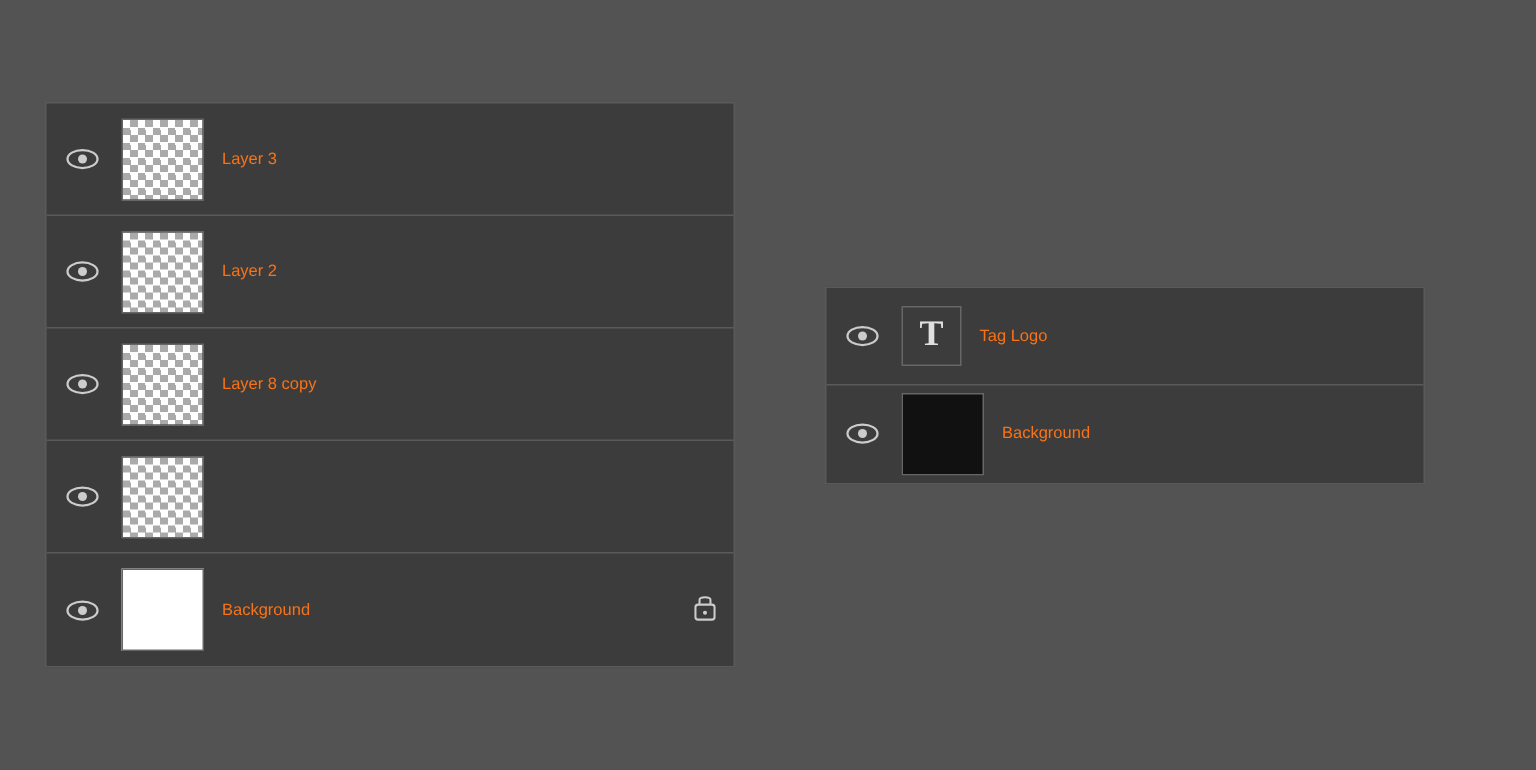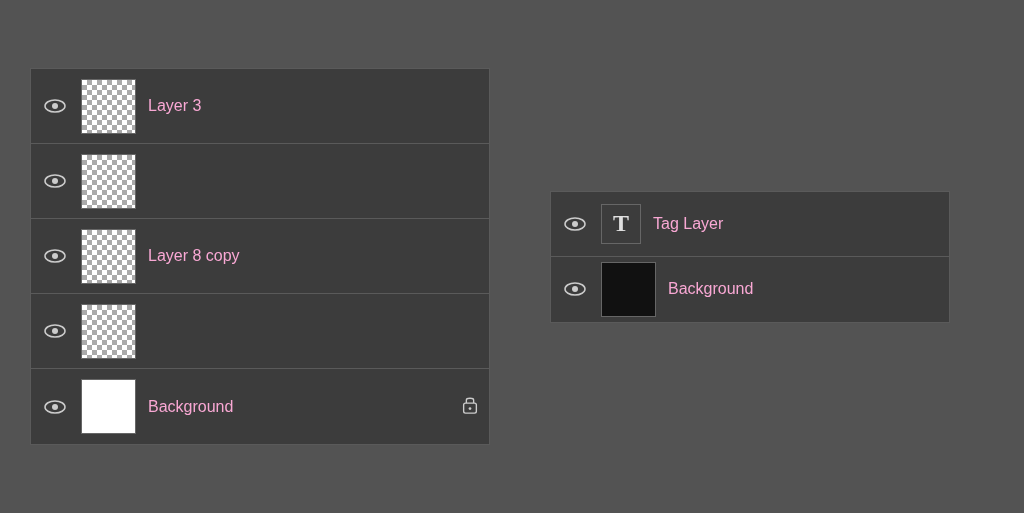--- a/index.html
+++ b/index.html
@@ -67,22 +67,22 @@
 
     .white-thumb {
       background: #ffffff;
     }
 
     .dark-thumb {
       background: #111111;
     }
 
     .layer-name {
-      color: #f9a8d4;
-      font-size: 16px;
+      color: #f97316;
+      font-size: 11px;
       flex: 1;
     }
 
     .lock-icon {
       margin-left: auto;
       color: #c0c0c0;
       font-size: 18px;
     }
 
     
@@ -154,20 +154,21 @@
   </div>
 
   <div class="layer-row">
     <div class="eye-icon">
       <svg class="eye-svg" viewBox="0 0 22 14" fill="none" xmlns="http://www.w3.org/2000/svg">
         <ellipse cx="11" cy="7" rx="10" ry="6" stroke="#ccc" stroke-width="1.5" fill="none"></ellipse>
         <circle cx="11" cy="7" r="3" fill="#ccc"></circle>
       </svg>
     </div>
     <div class="thumbnail checker"></div>
+    <span class="layer-name">Layer 2</span>
   </div>
 
   <div class="layer-row">
     <div class="eye-icon">
       <svg class="eye-svg" viewBox="0 0 22 14" fill="none" xmlns="http://www.w3.org/2000/svg">
         <ellipse cx="11" cy="7" rx="10" ry="6" stroke="#ccc" stroke-width="1.5" fill="none"></ellipse>
         <circle cx="11" cy="7" r="3" fill="#ccc"></circle>
       </svg>
     </div>
     <div class="thumbnail checker"></div>
@@ -210,21 +211,21 @@
   <div class="layer-row">
     <div class="eye-icon">
       <svg class="eye-svg" viewBox="0 0 22 14" fill="none" xmlns="http://www.w3.org/2000/svg">
         <ellipse cx="11" cy="7" rx="10" ry="6" stroke="#ccc" stroke-width="1.5" fill="none"></ellipse>
         <circle cx="11" cy="7" r="3" fill="#ccc"></circle>
       </svg>
     </div>
     <div class="type-icon">
       <span class="type-t">T</span>
     </div>
-    <span class="layer-name">Tag Layer</span>
+    <span class="layer-name">Tag Logo</span>
   </div>
 
 
   <div class="layer-row">
     <div class="eye-icon">
       <svg class="eye-svg" viewBox="0 0 22 14" fill="none" xmlns="http://www.w3.org/2000/svg">
         <ellipse cx="11" cy="7" rx="10" ry="6" stroke="#ccc" stroke-width="1.5" fill="none"></ellipse>
         <circle cx="11" cy="7" r="3" fill="#ccc"></circle>
       </svg>
     </div>

